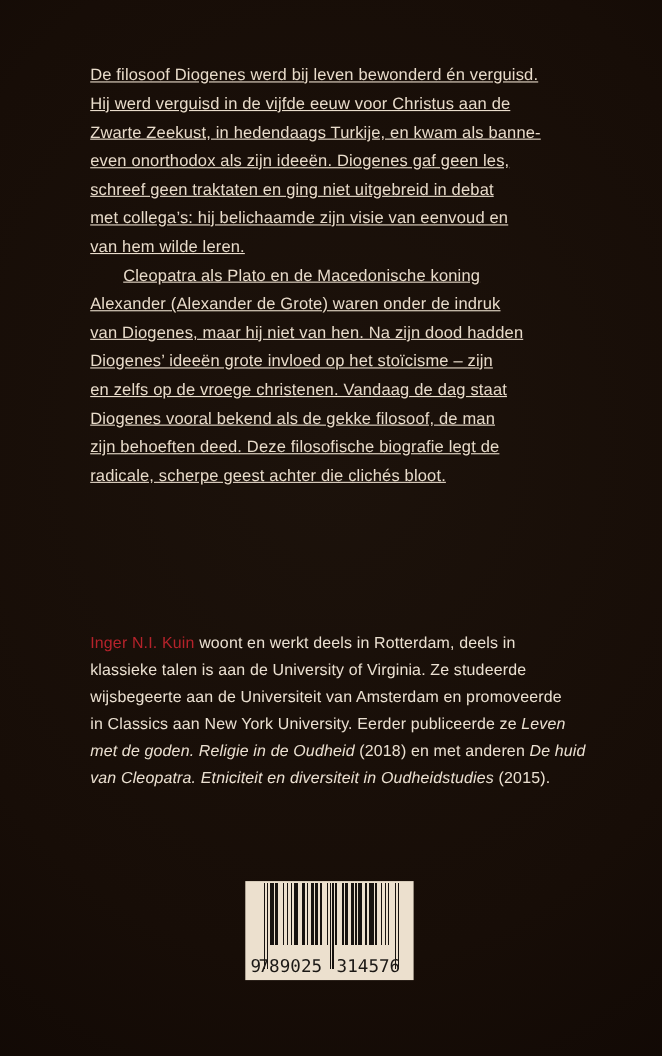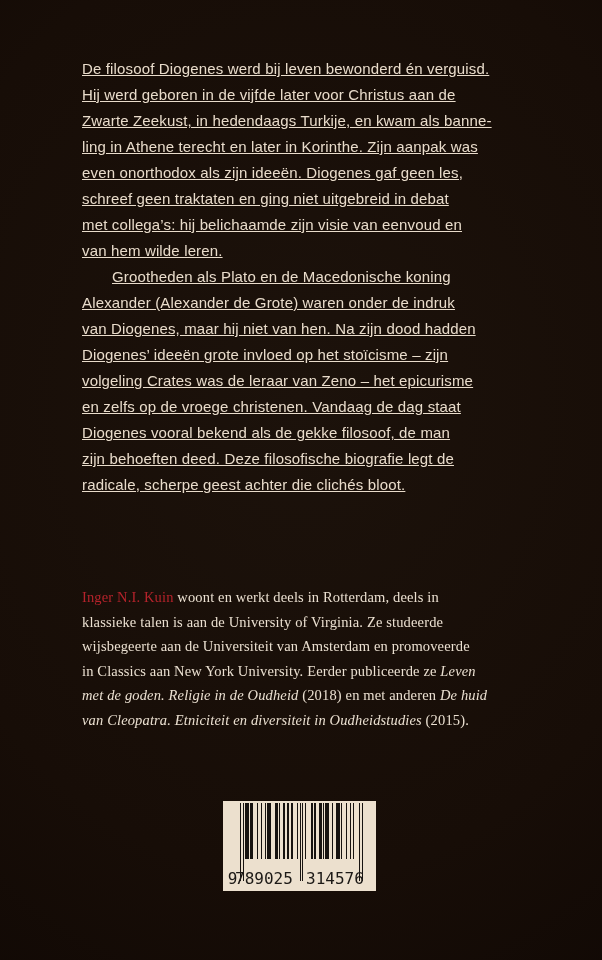--- a/index.html
+++ b/index.html
@@ -24,25 +24,24 @@
     letter-spacing: 0.01em;
     text-decoration: underline;
   }
   .blurb .line {
     height: 26px; line-height: 26px;
     white-space: nowrap;
   }
   .para-2 .line:first-child { text-indent: 30px; }
   .bio {
     position: absolute;
-    left: 82px; top: 585px; width: 490px;
+    left: 82px; top: 573px; width: 490px;
     color: #ebe0d1;
     font-size: 14.5px;
     letter-spacing: 0.01em;
-    font-family: Liberation Serif, serif;
   }
   .bio .line {
     height: 24.5px; line-height: 24.5px;
     white-space: nowrap;
   }
   .bio .seg-red { color: #b5232b; }
   .bio .seg-i { font-style: italic; margin-top: 13px; }
   .barcode-panel {
     position: absolute;
     left: 223px; top: 801px;
@@ -63,34 +62,32 @@
   .bc-d-group2 { left: 83px; width: 57px; }
 </style>
 </head>
 <body>
 
 <div class="cover">
 
   <div class="blurb">
     <div class="para para-1">
         <div class="line">De filosoof Diogenes werd bij leven bewonderd én verguisd.</div>
-        <div class="line">Hij werd geboren in de vijfde later voor Christus aan de</div>
+        <div class="line">Hij werd verguisd in de vijfde eeuw voor Christus aan de</div>
         <div class="line">Zwarte Zeekust, in hedendaags Turkije, en kwam als banne-</div>
-        <div class="line">ling in Athene terecht en later in Korinthe. Zijn aanpak was</div>
         <div class="line">even onorthodox als zijn ideeën. Diogenes gaf geen les,</div>
         <div class="line">schreef geen traktaten en ging niet uitgebreid in debat</div>
         <div class="line">met collega’s: hij belichaamde zijn visie van eenvoud en</div>
         <div class="line">van hem wilde leren.</div>
       </div>
     <div class="para para-2">
-        <div class="line">Grootheden als Plato en de Macedonische koning</div>
+        <div class="line">Cleopatra als Plato en de Macedonische koning</div>
         <div class="line">Alexander (Alexander de Grote) waren onder de indruk</div>
         <div class="line">van Diogenes, maar hij niet van hen. Na zijn dood hadden</div>
         <div class="line">Diogenes’ ideeën grote invloed op het stoïcisme – zijn</div>
-        <div class="line">volgeling Crates was de leraar van Zeno – het epicurisme</div>
         <div class="line">en zelfs op de vroege christenen. Vandaag de dag staat</div>
         <div class="line">Diogenes vooral bekend als de gekke filosoof, de man</div>
         <div class="line">zijn behoeften deed. Deze filosofische biografie legt de</div>
         <div class="line">radicale, scherpe geest achter die clichés bloot.</div>
       </div>
   </div>
 
   <div class="bio">
       <div class="line"><span class="seg-red">Inger N.I. Kuin</span><span class="seg-n"> woont en werkt deels in Rotterdam, deels in</span></div>
       <div class="line"><span class="seg-n">klassieke talen is aan de University of Virginia. Ze studeerde</span></div>

